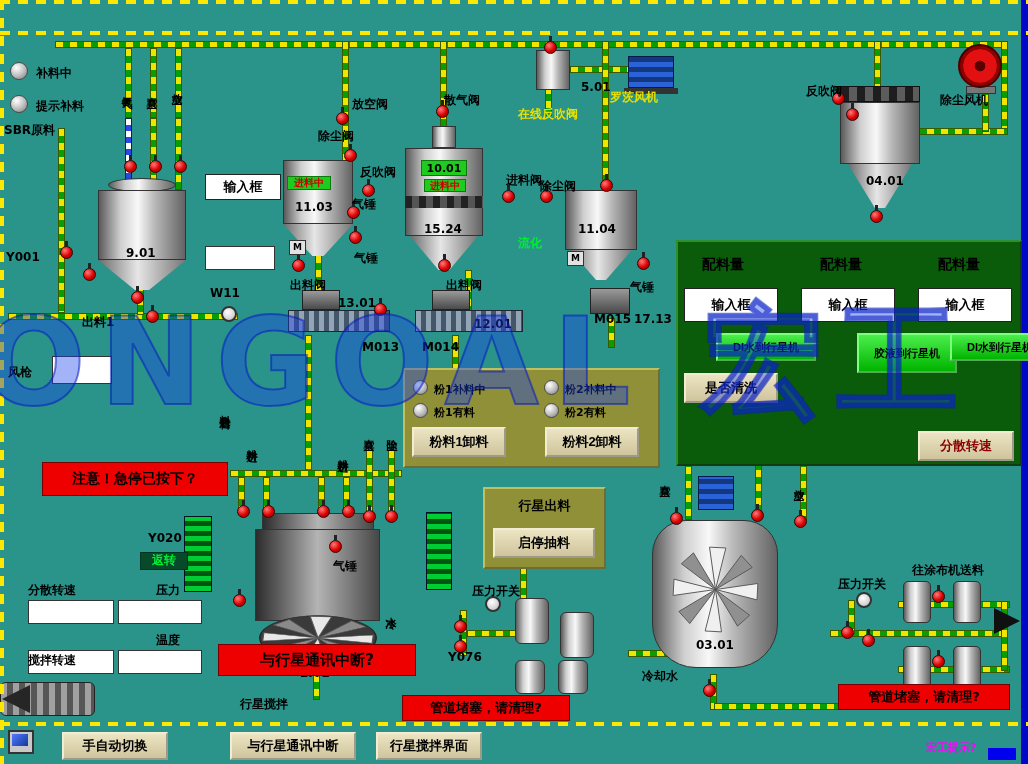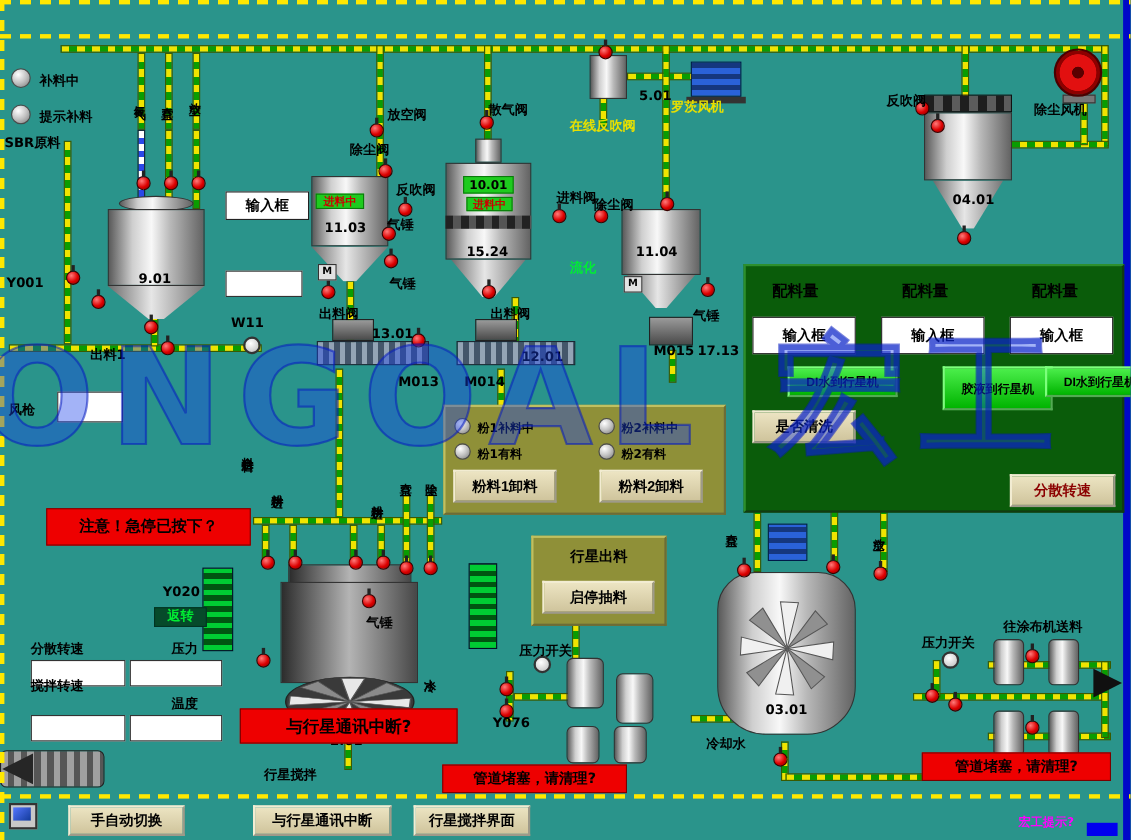--- a/index.html
+++ b/index.html
@@ -317,21 +317,21 @@
   <div class="alarm" style="left:838px;top:684px;width:172px;height:26px;font-size:13px">管道堵塞，请清理?</div>
 
   <div class="lbl" style="left:148px;top:531px">Y020</div>
   <div class="abs" style="left:140px;top:552px;width:48px;height:18px;background:#064a2a;border:1px solid #032;display:flex;align-items:flex-end;justify-content:center;z-index:4">
     <span class="grn" style="font-size:12px;font-weight:bold;color:#00ee33">返转</span>
   </div>
   <div class="lbl" style="left:28px;top:582px">分散转速</div>
   <div class="lbl" style="left:156px;top:582px">压力</div>
   <div class="whitebox" style="left:28px;top:600px;width:86px;height:24px"></div>
   <div class="whitebox" style="left:118px;top:600px;width:84px;height:24px"></div>
-  <div class="lbl" style="left:28px;top:615px">搅拌转速</div>
+  <div class="lbl" style="left:28px;top:652px">搅拌转速</div>
   <div class="lbl" style="left:156px;top:632px">温度</div>
   <div class="whitebox" style="left:28px;top:650px;width:86px;height:24px"></div>
   <div class="whitebox" style="left:118px;top:650px;width:84px;height:24px"></div>
   <div class="lbl vert" style="left:216px;top:406px;height:74px;font-size:11px">料仓进料</div>
   <div class="lbl vert" style="left:243px;top:440px;height:56px;font-size:11px">粉料进</div>
   <div class="lbl vert" style="left:334px;top:450px;height:56px;font-size:11px">粉料进</div>
   <div class="lbl vert" style="left:360px;top:430px;height:38px;font-size:11px">真空</div>
   <div class="lbl vert" style="left:383px;top:430px;height:38px;font-size:11px">除尘</div>
   <div class="lbl" style="left:333px;top:558px">气锤</div>
   <div class="lbl" style="left:300px;top:666px">2.01</div>

